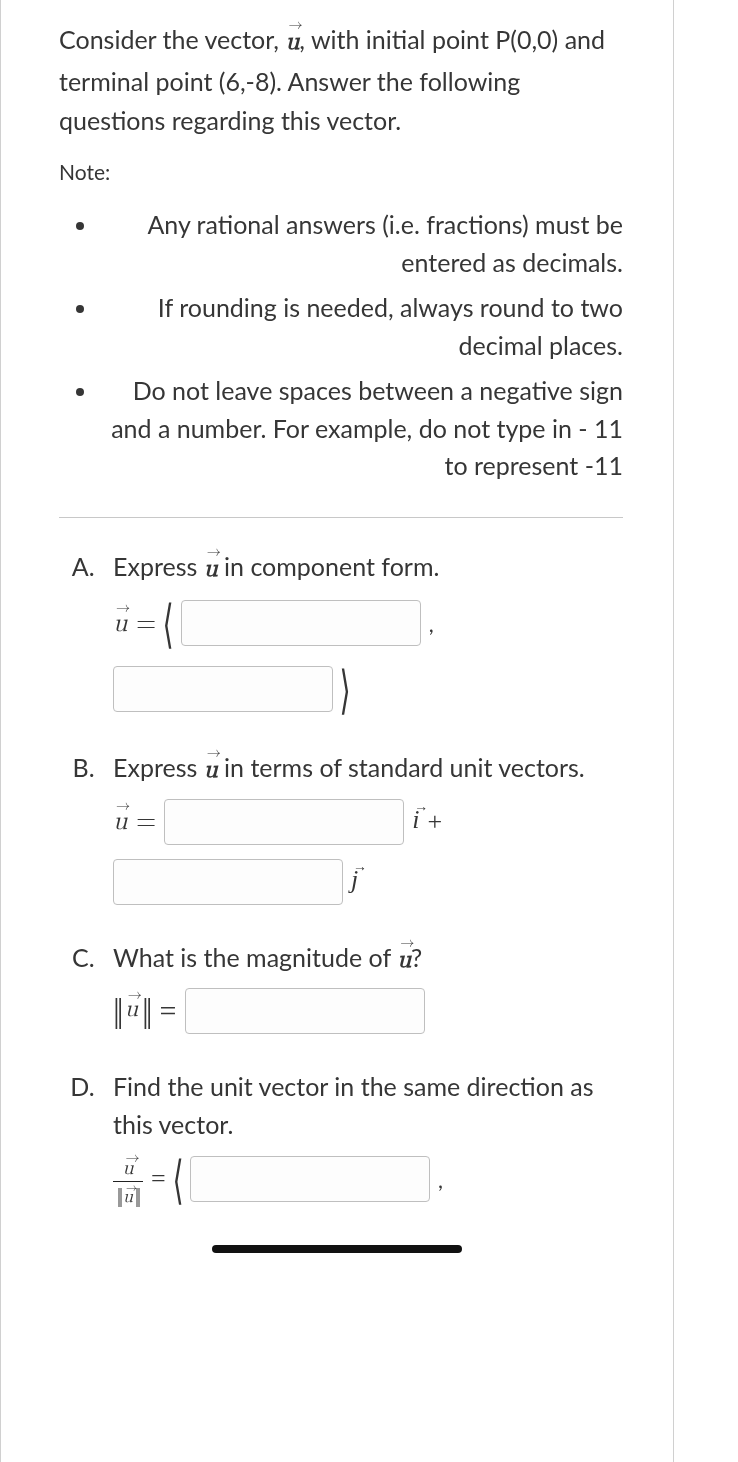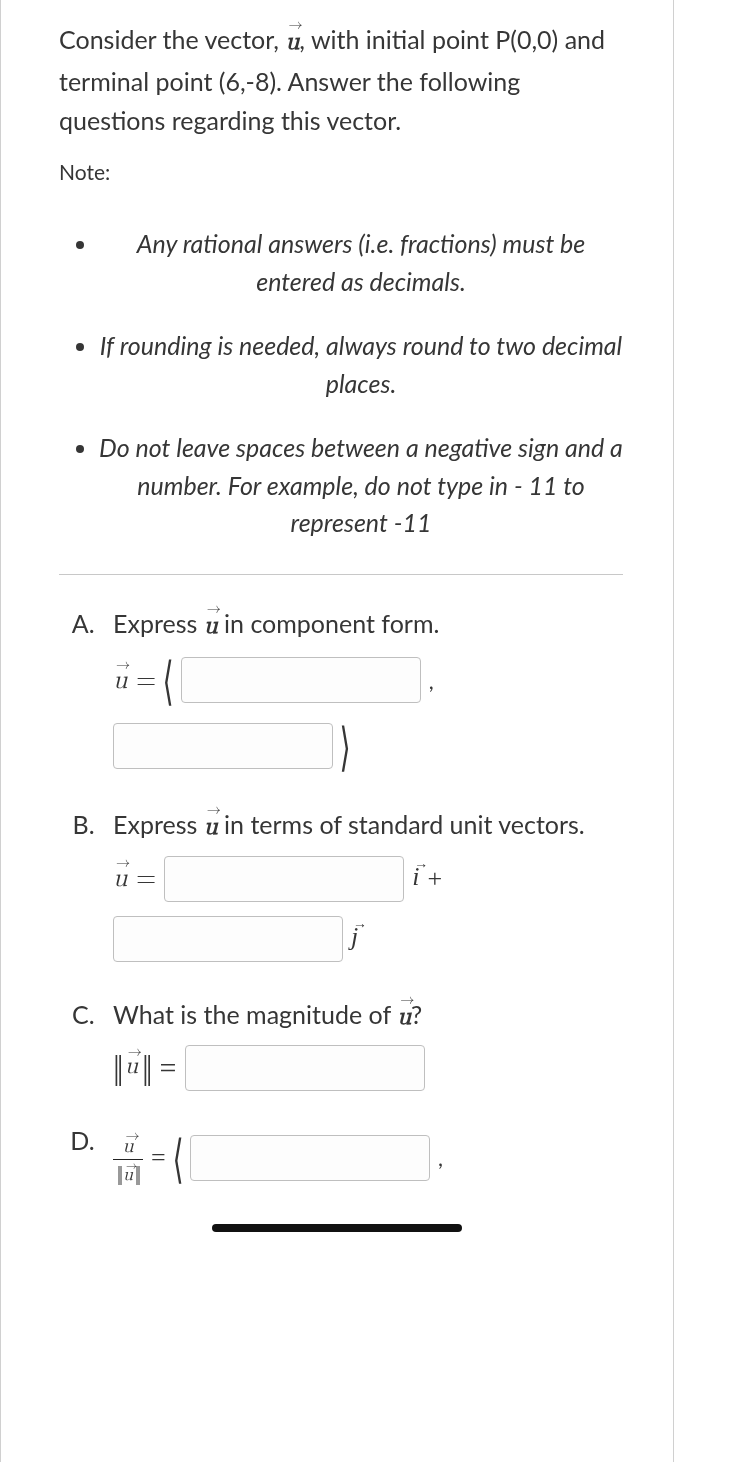--- a/index.html
+++ b/index.html
@@ -28,25 +28,23 @@
     padding: 10px 20px 18px 28px;
     color: #363636;
   }
   ul.notes {
     margin: 0 0 28px 0;
     padding: 0 20px 0 68px;
   }
   ul.notes li {
     font-size: 25px;
     line-height: 1.5;
-    font-style: italic;
     color: #363636;
     padding: 4px 0;
-    text-align: center;
-    margin-top: 19px;
+    text-align: right;
   }
   hr.sep {
     border: none;
     border-top: 1px solid #c8c8c8;
     margin: 10px 20px 30px 28px;
   }
   ol.questions {
     list-style-type: upper-alpha;
     margin: 8px;
     padding: 0 10px 0 62px;
@@ -252,20 +250,23 @@
           <span class="norm-bars">||</span>
             <span class="vec-plain" style="font-size:24px; position:relative; top:-2px; margin:0 4px;">u<span class="arrow">→</span></span>
             <span class="norm-bars">||</span>
           <span style="margin-left:10px;">=</span>
         </span>
         <input class="blank w240" type="text" style="">
       </div>
     </li>
 
     <li>
+      <div class="q-text">
+        Find the unit vector in the same direction as this vector.
+      </div>
       <div class="ans-line">
         <span class="frac">
           <span class="num"><span class="vec-plain" style="font-size:20px;">u<span class="arrow" style="top:-6px;">→</span></span></span>
           <span class="den"><span style="letter-spacing:-2px;">||</span><span class="vec-plain" style="font-size:18px; margin:0 2px;">u<span class="arrow" style="top:-5px; font-size:11px;">→</span></span><span style="letter-spacing:-2px;">||</span></span>
         </span>
         <span class="eq">=</span>
         <span class="angle-l">⟨</span>
         <input class="blank w240" type="text" style="">
         <span class="comma">,</span>
       </div>

